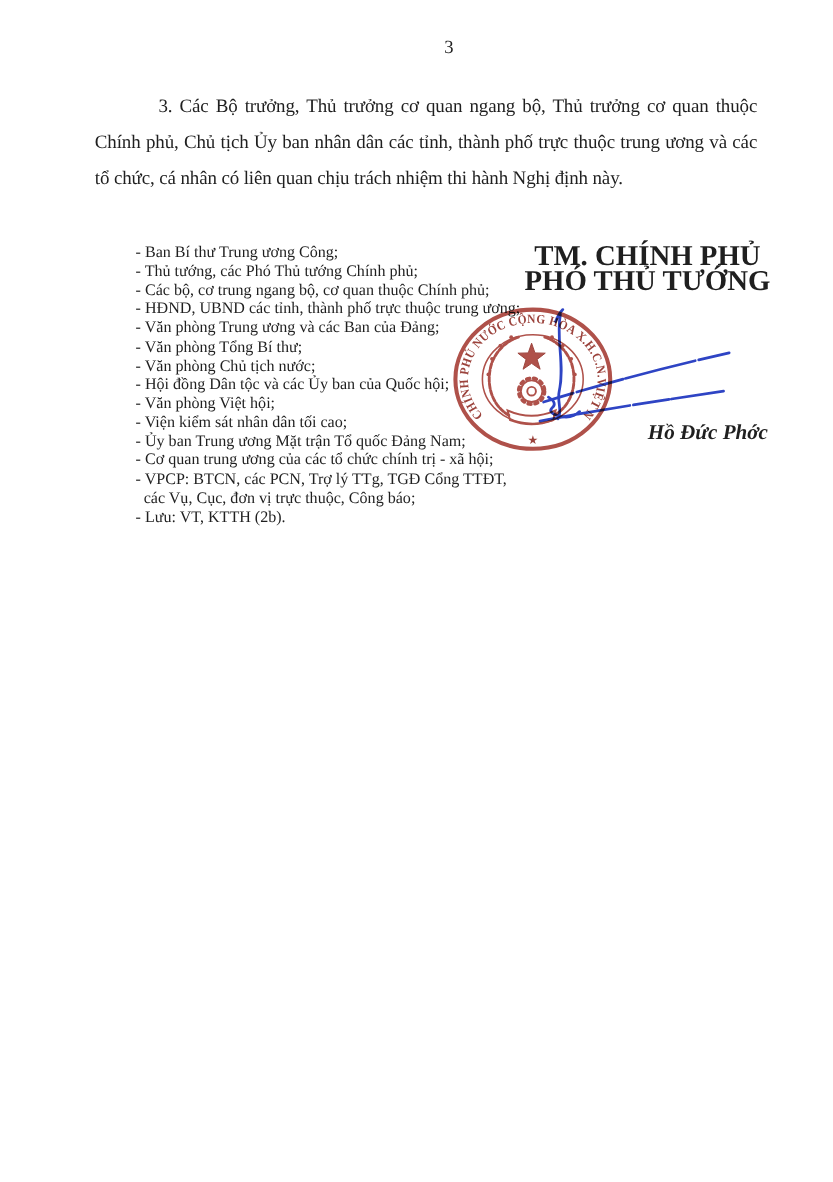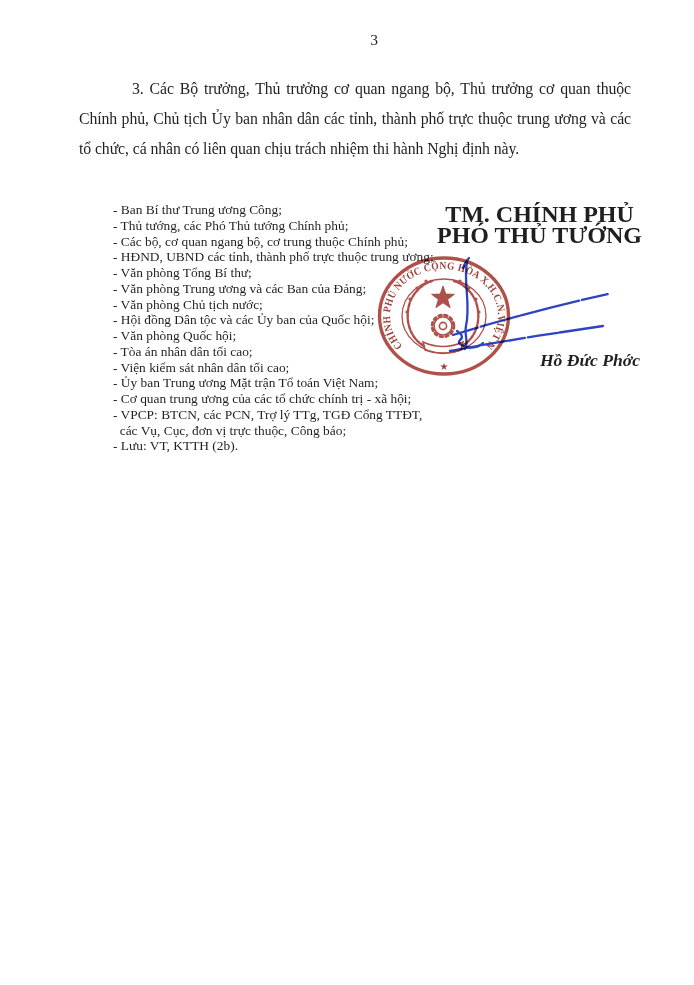--- a/index.html
+++ b/index.html
@@ -53,30 +53,29 @@
 <div class="page">
 
   <div class="page-number">3</div>
 
   <p class="body-par">3. Các Bộ trưởng, Thủ trưởng cơ quan ngang bộ, Thủ trưởng cơ quan thuộc Chính phủ, Chủ tịch Ủy ban nhân dân các tỉnh, thành phố trực thuộc trung ương và các tổ chức, cá nhân có liên quan chịu trách nhiệm thi hành Nghị định này.</p>
 
   <div class="recipients">
     <div class="rec-list">
         <div class="rec-item">- Ban Bí thư Trung ương Công;</div>
         <div class="rec-item">- Thủ tướng, các Phó Thủ tướng Chính phủ;</div>
-        <div class="rec-item">- Các bộ, cơ quan ngang bộ, cơ trung thuộc Chính phủ;</div>
+        <div class="rec-item">- Các bộ, cơ trung ngang bộ, cơ quan thuộc Chính phủ;</div>
         <div class="rec-item">- HĐND, UBND các tỉnh, thành phố trực thuộc trung ương;</div>
+        <div class="rec-item">- Văn phòng Trung ương và các Ban của Đảng;</div>
         <div class="rec-item">- Văn phòng Tổng Bí thư;</div>
-        <div class="rec-item">- Văn phòng Trung ương và các Ban của Đảng;</div>
         <div class="rec-item">- Văn phòng Chủ tịch nước;</div>
         <div class="rec-item">- Hội đồng Dân tộc và các Ủy ban của Quốc hội;</div>
-        <div class="rec-item">- Văn phòng Quốc hội;</div>
-        <div class="rec-item">- Tòa án nhân dân tối cao;</div>
+        <div class="rec-item">- Văn phòng Việt hội;</div>
         <div class="rec-item">- Viện kiểm sát nhân dân tối cao;</div>
-        <div class="rec-item">- Ủy ban Trung ương Mặt trận Tổ toán Việt Nam;</div>
+        <div class="rec-item">- Ủy ban Trung ương Mặt trận Tổ quốc Đảng Nam;</div>
         <div class="rec-item">- Cơ quan trung ương của các tổ chức chính trị - xã hội;</div>
         <div class="rec-item">- VPCP: BTCN, các PCN, Trợ lý TTg, TGĐ Cổng TTĐT,</div>
         <div class="rec-item">  các Vụ, Cục, đơn vị trực thuộc, Công báo;</div>
         <div class="rec-item">- Lưu: VT, KTTH (2b).</div>
       </div>
   </div>
 
   <div class="sign-header">
       <div class="sign-line">TM. CHÍNH PHỦ</div>
       <div class="sign-line">PHÓ THỦ TƯỚNG</div>

